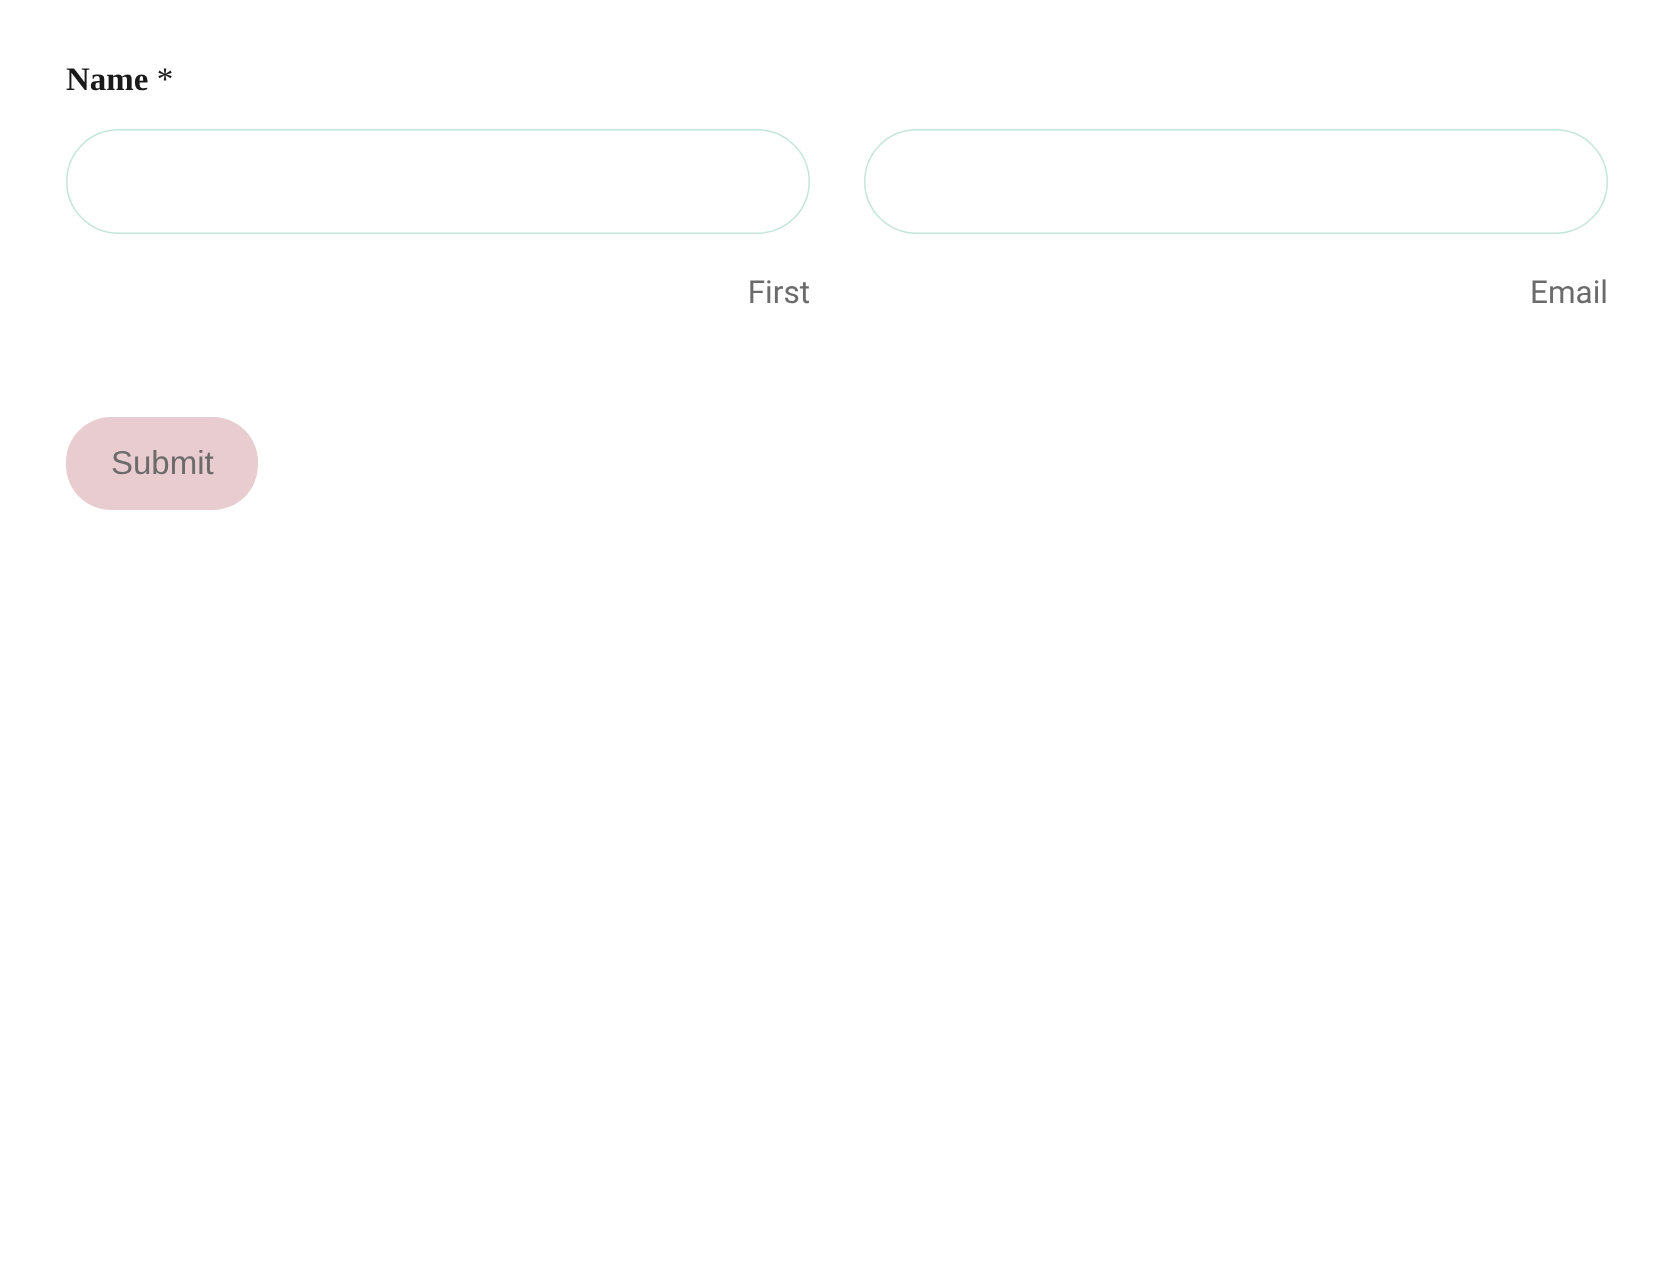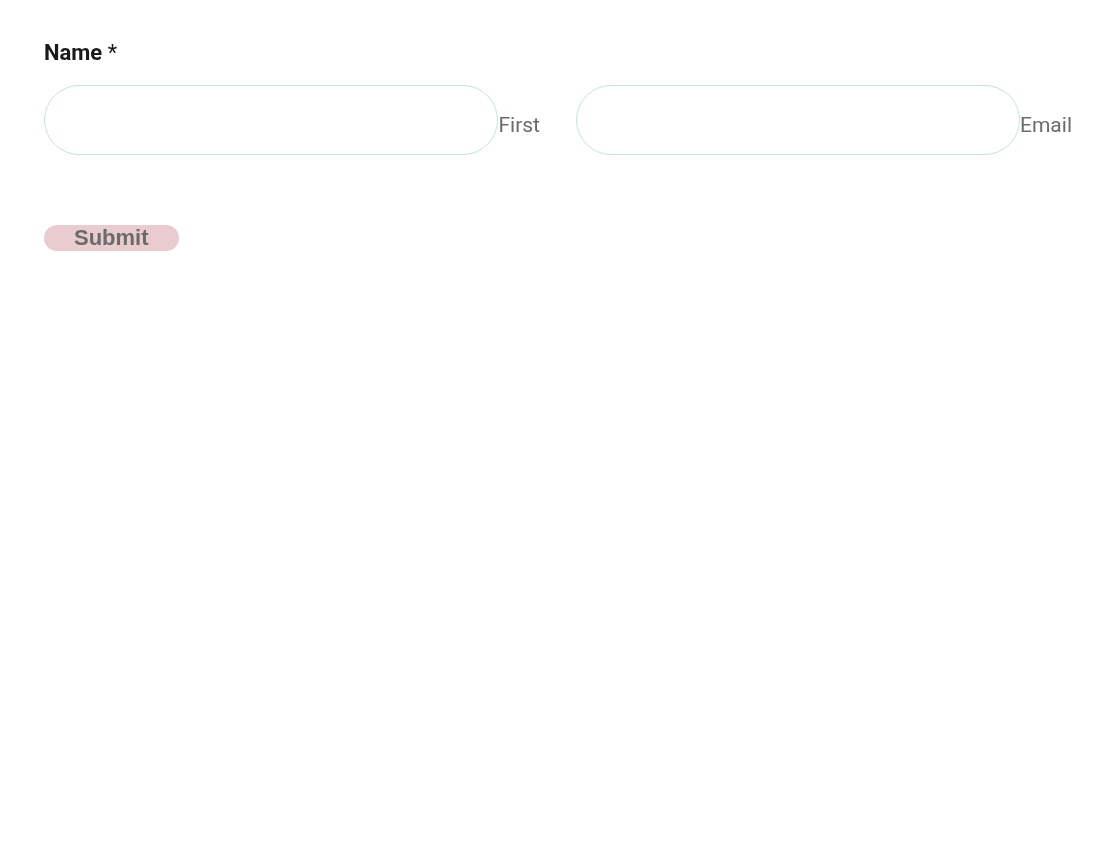--- a/index.html
+++ b/index.html
@@ -15,33 +15,35 @@
     }
     .field-group {
       margin-bottom: 40px;
     }
     .field-label {
       font-size: 22px;
       font-weight: 700;
       color: #1a1a1a;
       margin-bottom: 20px;
       display: block;
+      font-family: Liberation Serif, serif;
     }
     .required-mark {
       font-weight: 400;
       color: #1a1a1a;
     }
     .name-row {
       display: flex;
       gap: 36px;
     }
     .name-col {
       flex: 1;
       display: flex;
-      flex-direction: row;
+      flex-direction: column;
+      align-items: flex-end;
     }
     .text-input {
       width: 100%;
       height: 70px;
       border: 1px solid #c4e5d8;
       border-radius: 35px;
       padding: 0 24px;
       font-size: 18px;
       background: #ffffff;
       outline: none;
@@ -69,25 +71,25 @@
       border-radius: 35px;
       padding: 20px 24px;
       font-size: 18px;
       font-family: inherit;
       background: #ffffff;
       outline: none;
       resize: vertical;
     }
     .submit-button {
       display: inline-block;
-      padding: 0 30px;
+      padding: 18px 30px;
       background: #e9cccf;
       color: #6b6b6b;
       font-size: 22px;
-      font-weight: 700;
+      font-weight: 400;
       border: none;
       border-radius: 30px;
       cursor: pointer;
       margin-top: 30px;
     }
   </style>
 </head>
 <body>
 
 <form>

